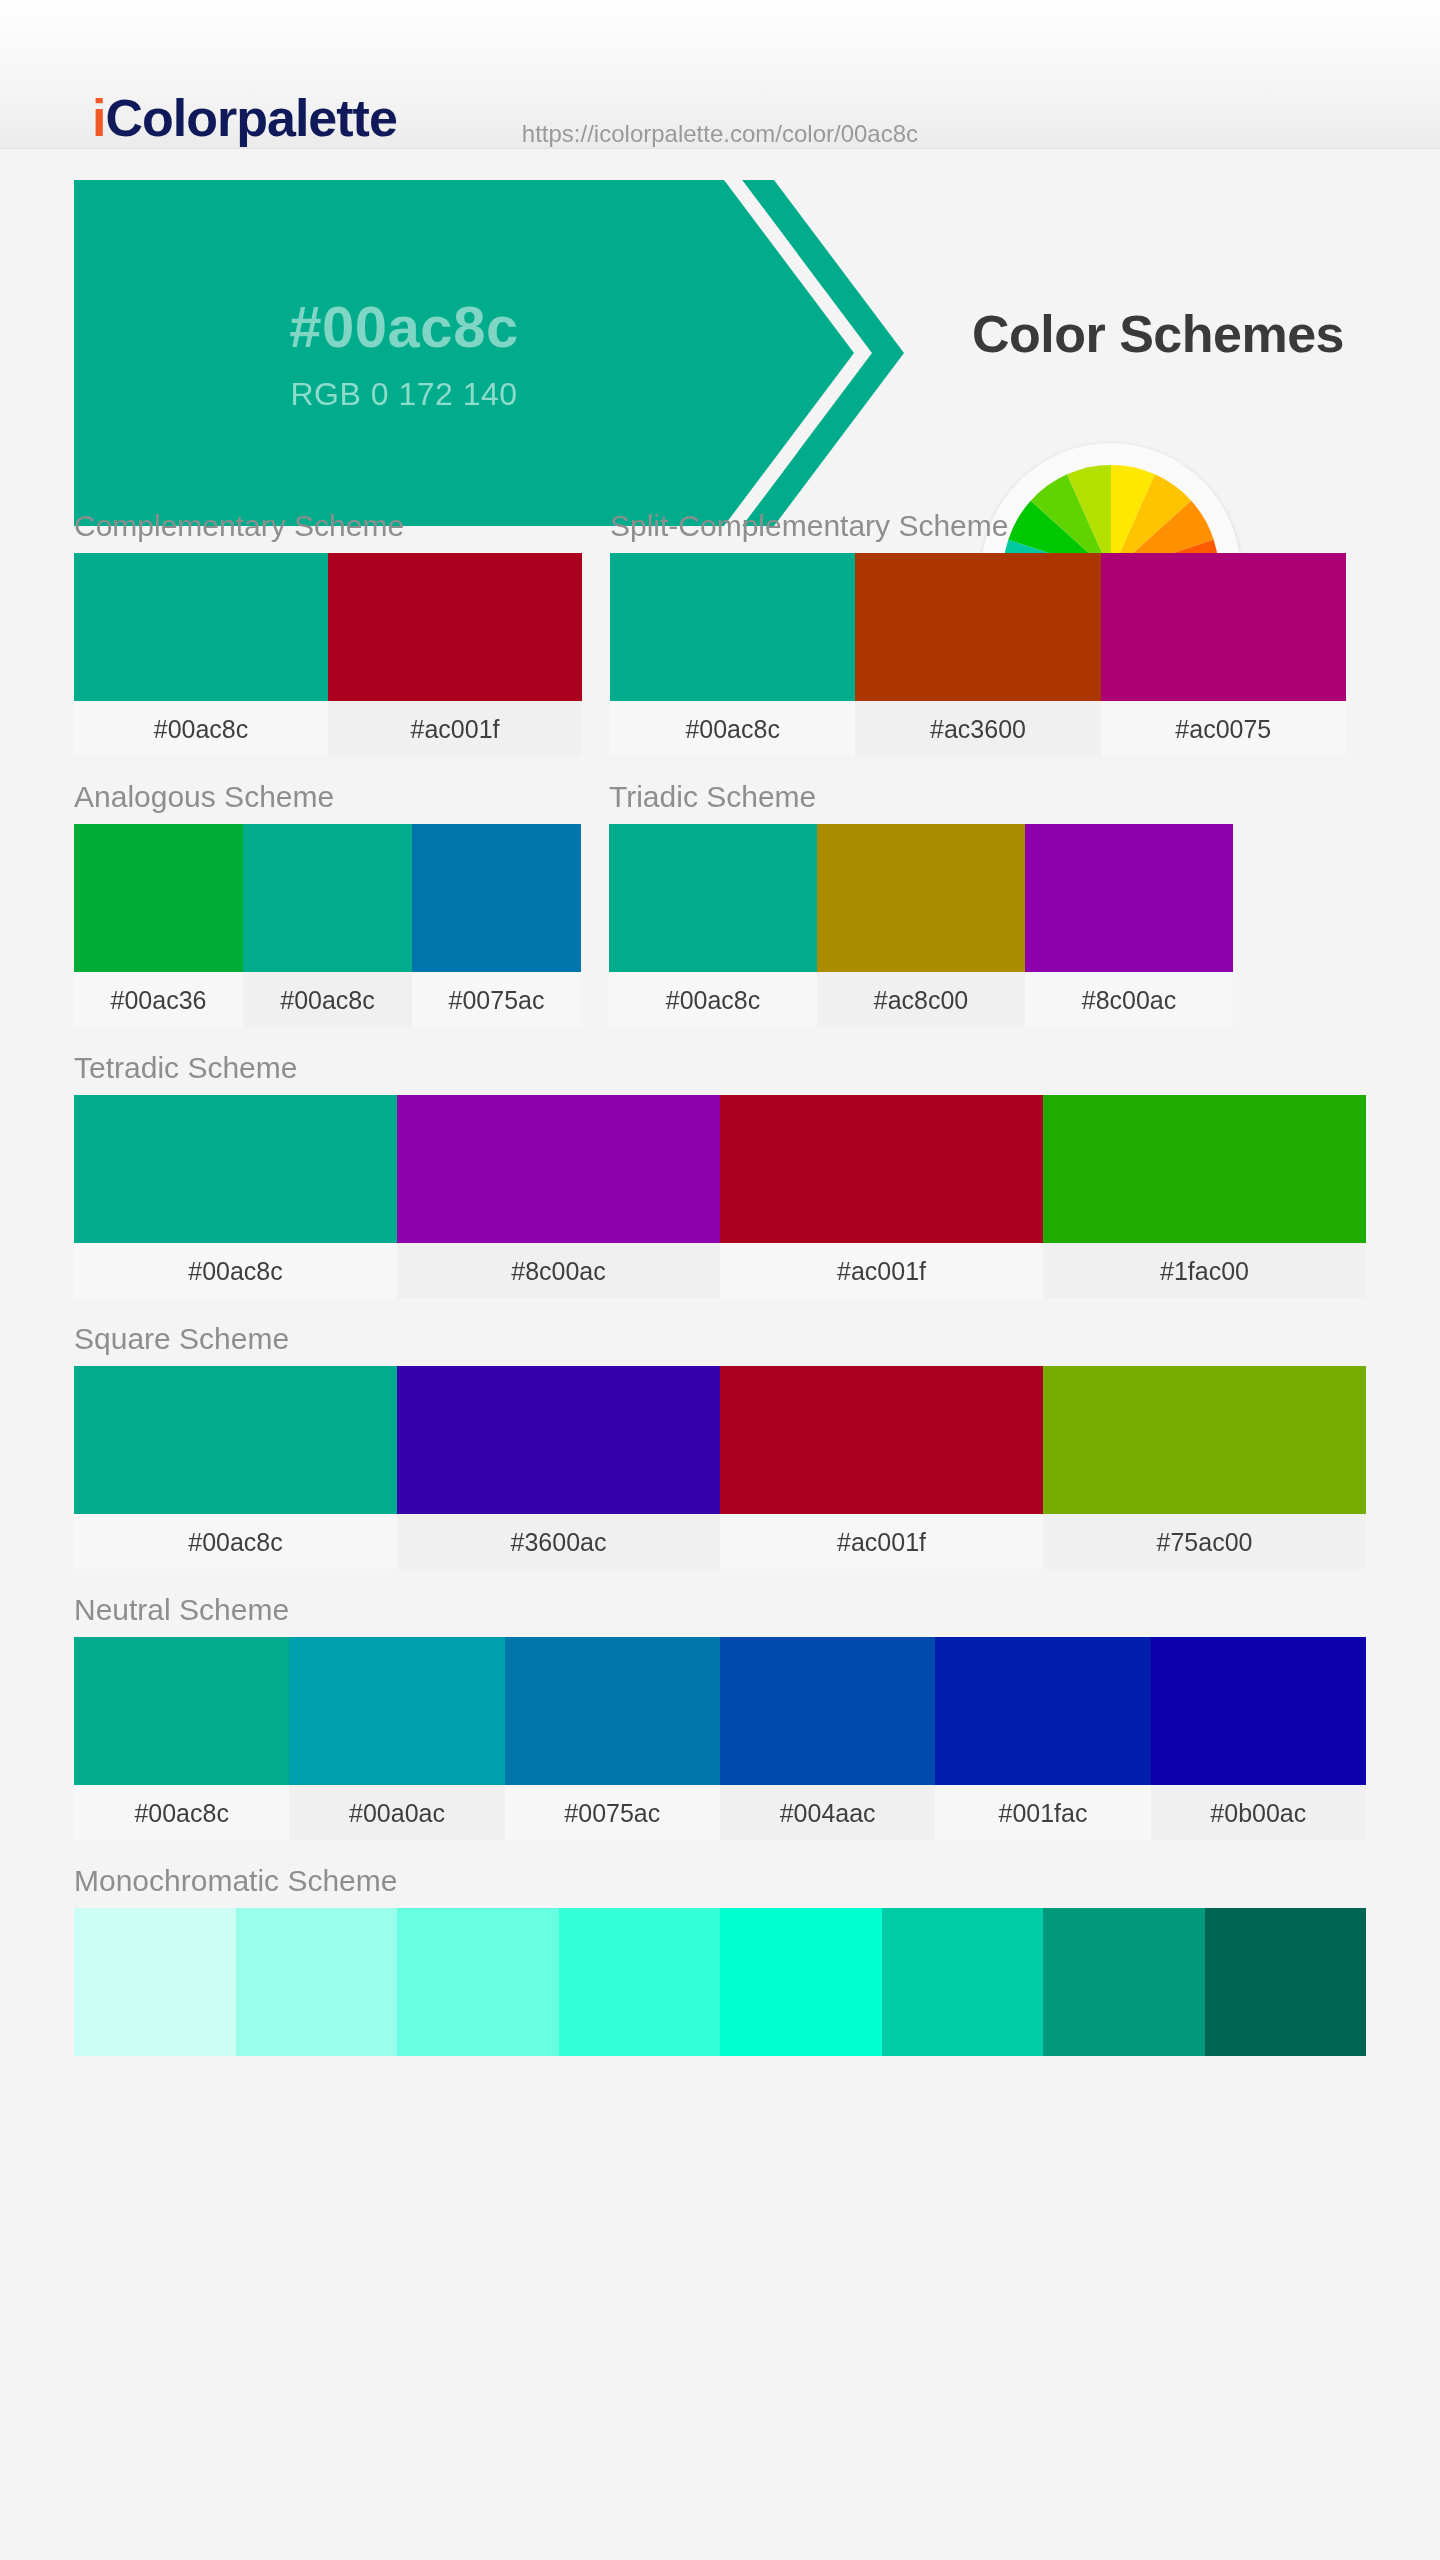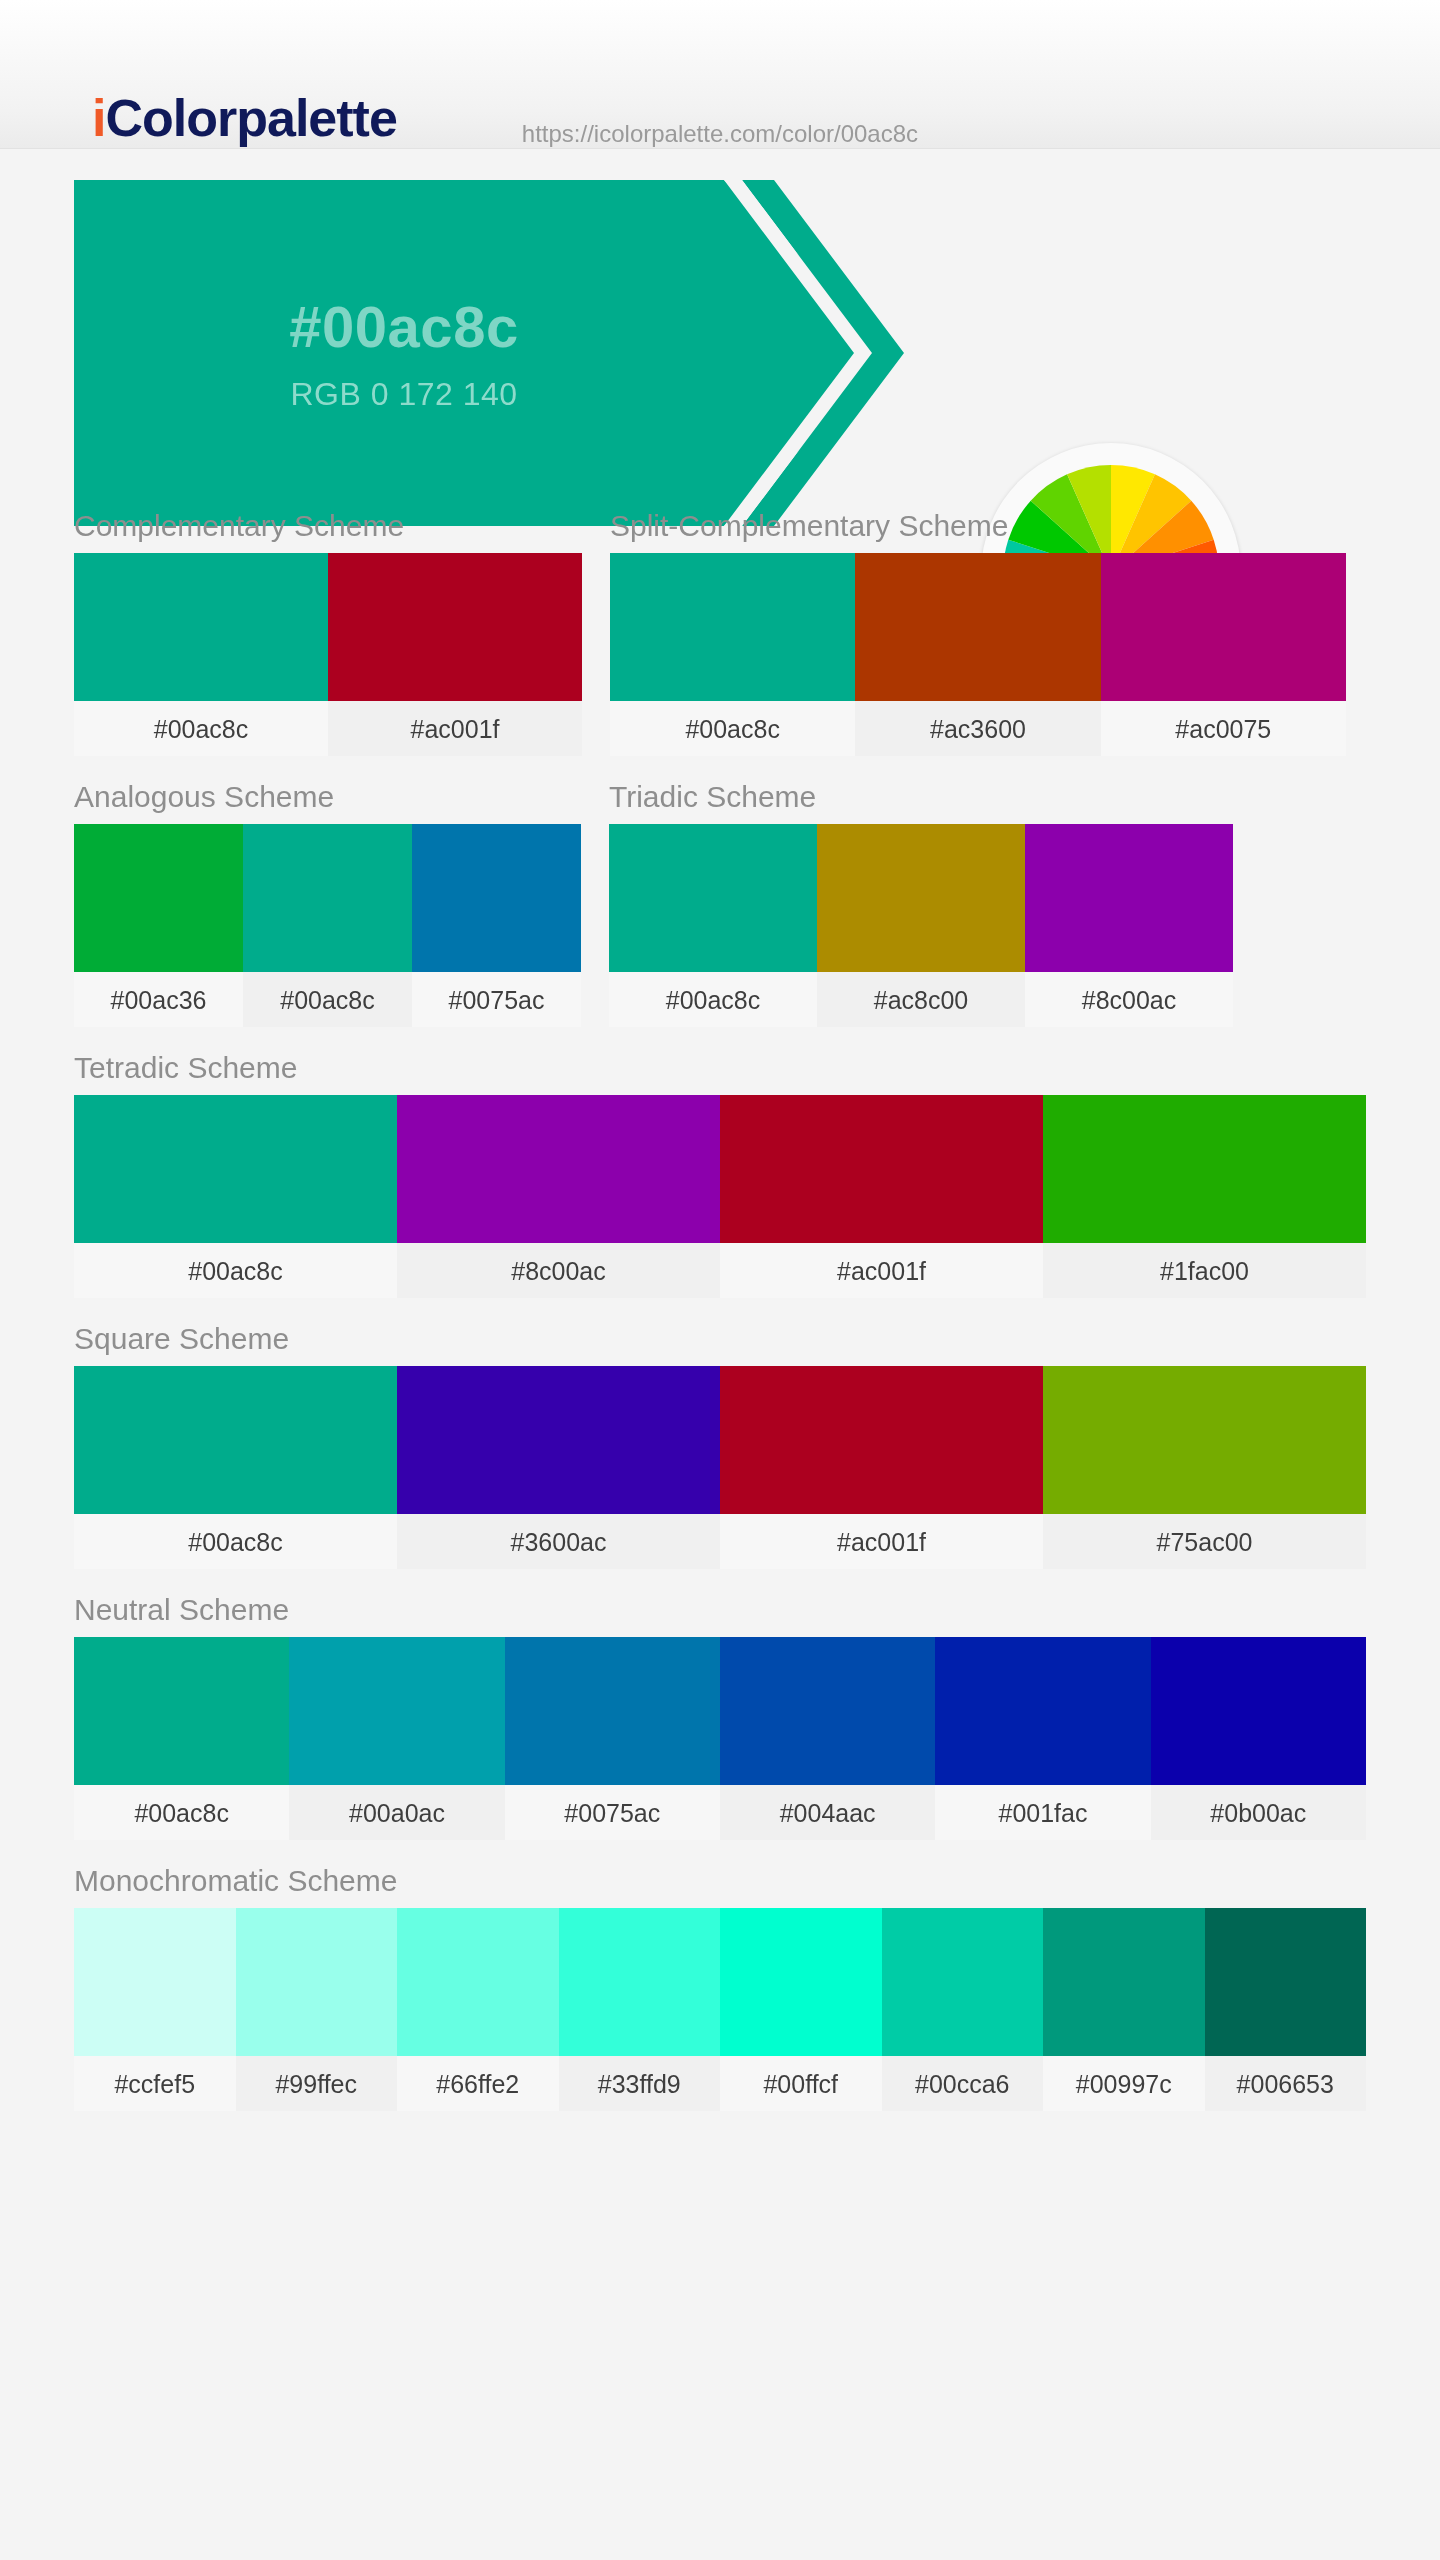--- a/index.html
+++ b/index.html
@@ -170,20 +170,21 @@
       <svg class="arrow-main" viewBox="0 0 830 346" preserveAspectRatio="none">
         <path id="arrowBig" d="M0,0 L650,0 L822,173 L650,346 L0,346 Z" fill="#00ac8c"></path>
         <path d="M668,0 L700,0 L830,173 L700,346 L668,346 L798,173 Z" fill="#00ac8c"></path>
         <path d="M650,0 L668,0 L798,173 L668,346 L650,346 L780,173 Z" fill="#f4f4f4"></path>
       </svg>
       <div class="hero-text">
         <div class="hex-big">#00ac8c</div>
         <div class="rgb-big">RGB 0 172 140</div>
       </div>
     </div>
+    <div class="schemes-title">Color Schemes</div>
     <div class="wheel">
       <svg id="wheel-svg" width="224" height="224" viewBox="0 0 224 224">
           <path d="M112,112 L112,4 A108,108 0 0,1 155.92755745218642,13.337090574599102 Z" fill="#ffe800"></path>
           <path d="M112,112 L155.92755745218642,13.337090574599102 A108,108 0 0,1 192.25964115155858,39.733894513243314 Z" fill="#ffc400"></path>
           <path d="M112,112 L192.25964115155858,39.733894513243314 A108,108 0 0,1 214.7141037598766,78.62616460750567 Z" fill="#ff9000"></path>
           <path d="M112,112 L214.7141037598766,78.62616460750567 A108,108 0 0,1 219.40836469977353,123.28907403290657 Z" fill="#ff5a00"></path>
           <path d="M112,112 L219.40836469977353,123.28907403290657 A108,108 0 0,1 205.53074360871938,166 Z" fill="#ff0000"></path>
           <path d="M112,112 L205.53074360871938,166 A108,108 0 0,1 175.4808072475871,199.37383539249433 Z" fill="#ff0090"></path>
           <path d="M112,112 L175.4808072475871,199.37383539249433 A108,108 0 0,1 134.454462608318,217.63994087925101 Z" fill="#e800c8"></path>
           <path d="M112,112 L134.454462608318,217.63994087925101 A108,108 0 0,1 89.54553739168202,217.63994087925101 Z" fill="#9000e8"></path>
@@ -320,27 +321,17 @@
         <div class="swatches">
             <div class="swatch" style="background: rgb(204, 254, 245); flex: 1 1 0px;"></div>
             <div class="swatch" style="background: rgb(153, 255, 236); flex: 1 1 0px;"></div>
             <div class="swatch" style="background: rgb(102, 255, 226); flex: 1 1 0px;"></div>
             <div class="swatch" style="background: rgb(51, 255, 217); flex: 1 1 0px;"></div>
             <div class="swatch" style="background: rgb(0, 255, 207); flex: 1 1 0px;"></div>
             <div class="swatch" style="background: rgb(0, 204, 166); flex: 1 1 0px;"></div>
             <div class="swatch" style="background: rgb(0, 153, 124); flex: 1 1 0px;"></div>
             <div class="swatch" style="background: rgb(0, 102, 83); flex: 1 1 0px;"></div>
           </div>
-        <div class="labels">
-            <div class="label" style="flex: 1 1 0px;">#ccfef5</div>
-            <div class="label alt" style="flex: 1 1 0px;">#99ffec</div>
-            <div class="label" style="flex: 1 1 0px;">#66ffe2</div>
-            <div class="label alt" style="flex: 1 1 0px;">#33ffd9</div>
-            <div class="label" style="flex: 1 1 0px;">#00ffcf</div>
-            <div class="label alt" style="flex: 1 1 0px;">#00cca6</div>
-            <div class="label" style="flex: 1 1 0px;">#00997c</div>
-            <div class="label alt" style="flex: 1 1 0px;">#006653</div>
-          </div>
       </div>
     </div>
 
   </div>
 </div>
 
 </body></html>

